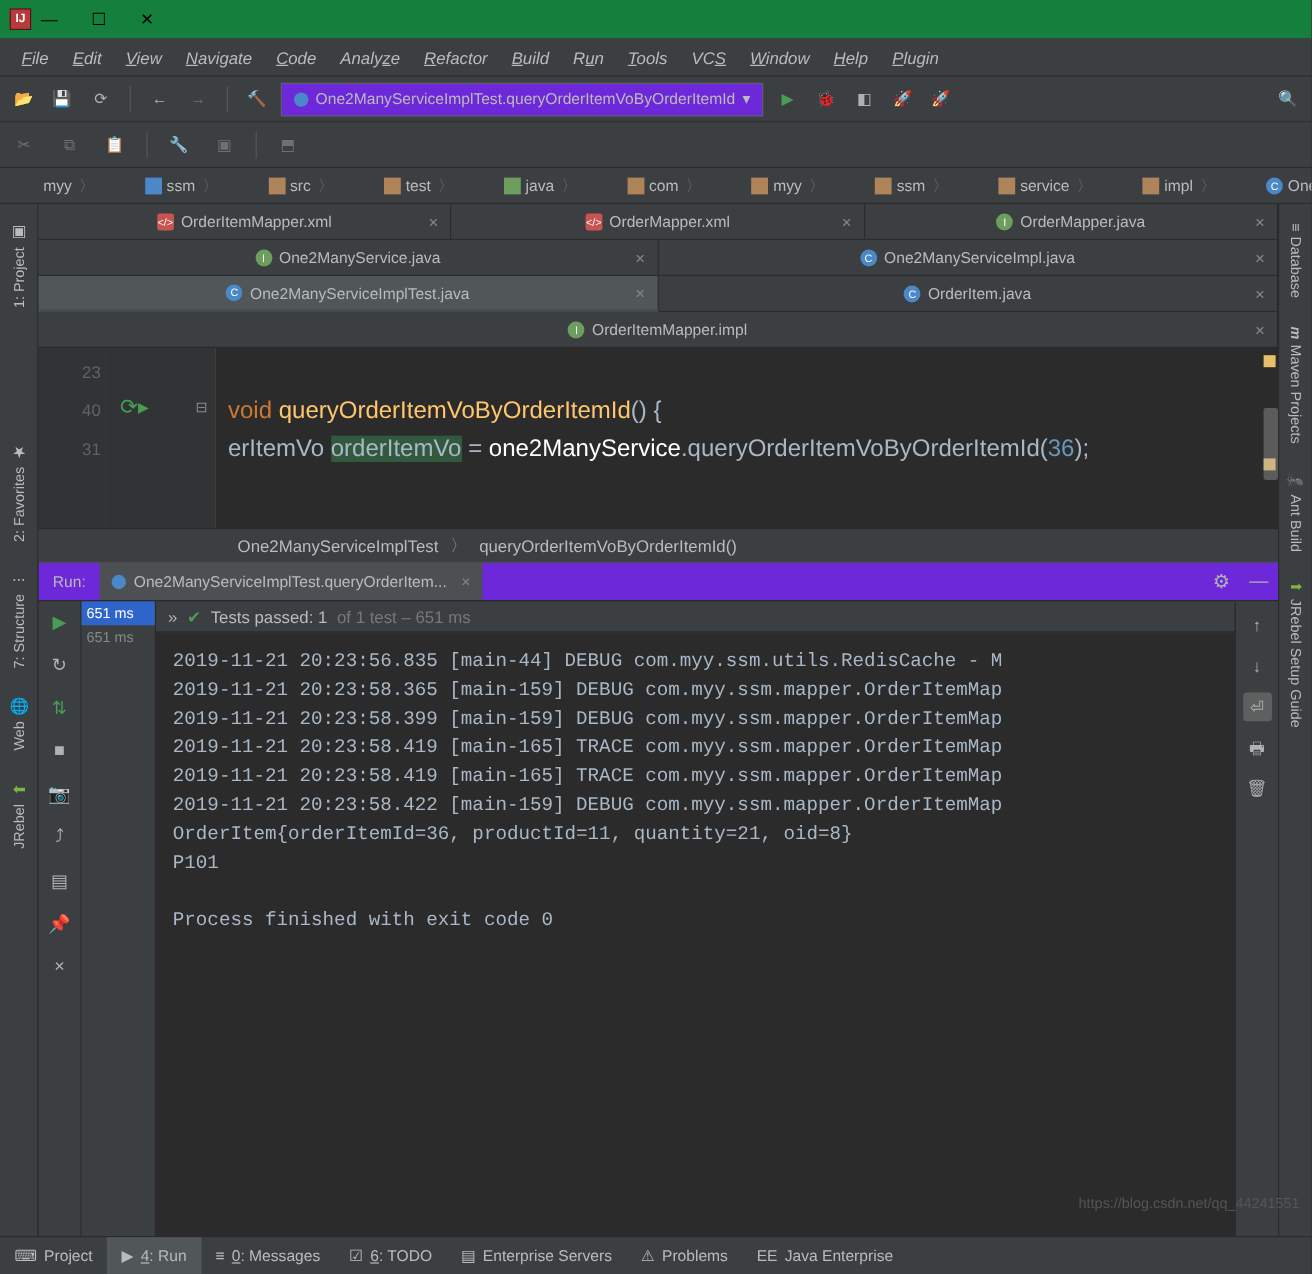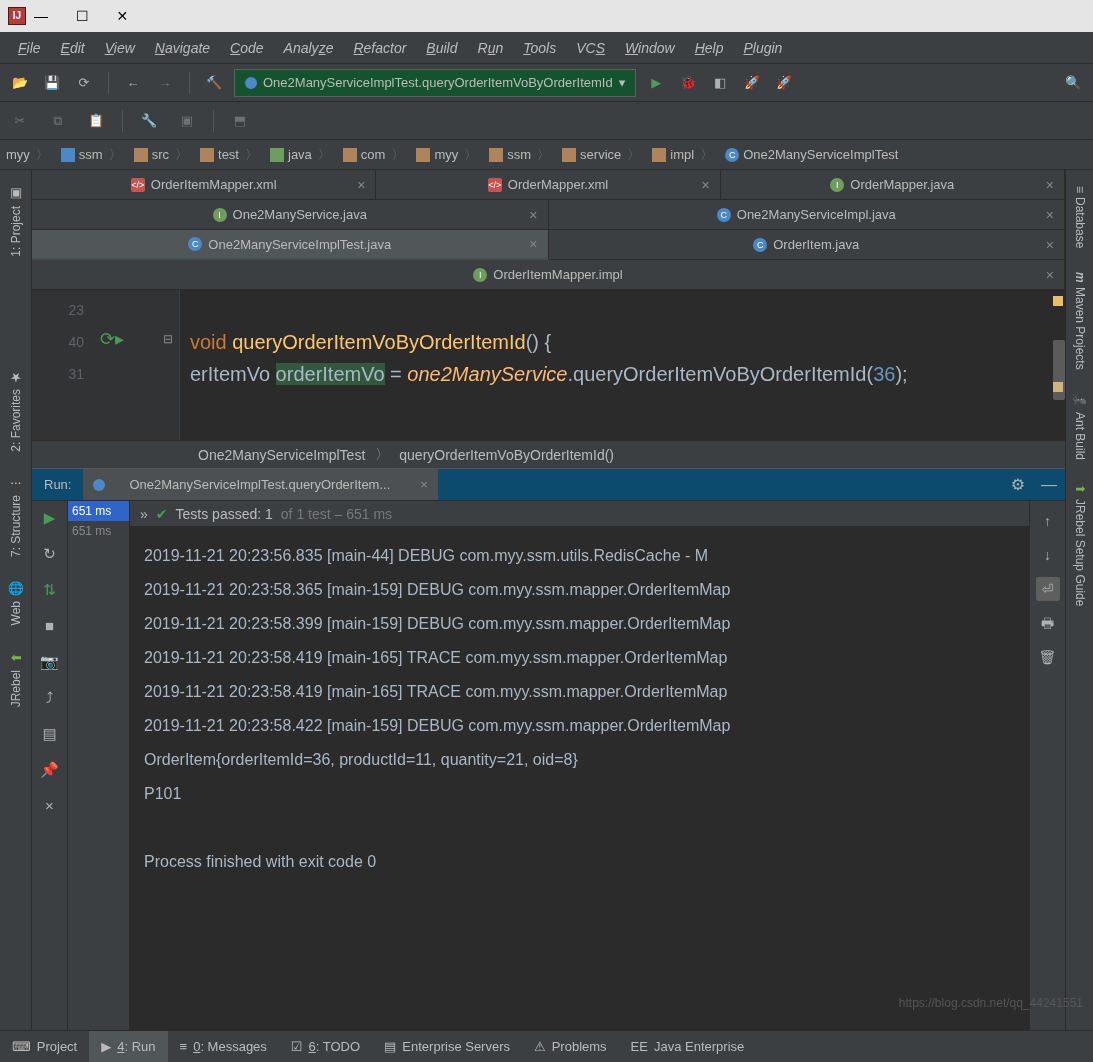--- a/index.html
+++ b/index.html
@@ -1,33 +1,33 @@
 <!DOCTYPE html>
 <html><head>
 <meta charset="utf-8">
 <style>
 * { margin: 0; padding: 0; box-sizing: border-box; font-family: "Segoe UI", sans-serif; }
 body { width: 1093px; height: 1062px; background: #3c3f41; color: #bbbbbb; font-size: 13px; overflow: hidden; }
-.titlebar { height: 32px; background: #e5e5e5; display: flex; align-items: center; padding: 0 8px; color: #000; }
+.titlebar { height: 32px; background: #15803d; display: flex; align-items: center; padding: 0 8px; color: #000; }
 .titlebar .icon { width: 18px; height: 18px; background: #b83b3b; border: 1px solid #4a1a1a; margin-right: 8px; font-size: 10px; color: #fff; text-align: center; line-height: 16px; font-weight: bold; }
 .titlebar .title { flex: 1; font-size: 13px; }
 .titlebar .winbtns { display: flex; gap: 28px; padding-right: 12px; }
 .titlebar .winbtns span { font-size: 14px; cursor: pointer; }
 .menubar { height: 32px; background: #3c3f41; display: flex; align-items: center; padding: 0 8px; border-bottom: 1px solid #2b2b2b; }
 .menubar .item { padding: 4px 10px; cursor: pointer; font-size: 14px; color: #bbbbbb; font-style: italic; }
 .menubar .item u { text-decoration: underline; }
 .toolbar { height: 38px; background: #3c3f41; display: flex; align-items: center; padding: 0 8px; gap: 8px; border-bottom: 1px solid #2b2b2b; }
 .toolbar .tbtn { width: 24px; height: 24px; display: flex; align-items: center; justify-content: center; cursor: pointer; color: #afb1b3; }
 .toolbar .sep { width: 1px; height: 22px; background: #555; margin: 0 4px; }
-.toolbar .runconfig { flex: 0 0 auto; height: 28px; background: #14532d; border: 1px solid #5e6060; display: flex; align-items: center; padding: 0 10px; gap: 6px; cursor: pointer; color: #bbb; font-size: 13px; }
+.toolbar .runconfig { flex: 0 0 auto; height: 28px; background: #6d28d9; border: 1px solid #5e6060; display: flex; align-items: center; padding: 0 10px; gap: 6px; cursor: pointer; color: #bbb; font-size: 13px; }
 .toolbar .spacer { flex: 1; }
 .toolbar2 { height: 38px; background: #3c3f41; display: flex; align-items: center; padding: 0 8px; gap: 14px; border-bottom: 1px solid #2b2b2b; }
 .toolbar2 .tbtn { width: 24px; height: 24px; color: #6e7073; display: flex; align-items: center; justify-content: center; }
 .breadcrumbs { height: 30px; background: #3c3f41; display: flex; align-items: center; padding: 0 0 0 0; border-bottom: 1px solid #2b2b2b; overflow: hidden; }
-.breadcrumbs .crumb { display: flex; align-items: center; padding: 0 6px; height: 100%; position: relative; color: #bbbbbb; font-size: 13px; white-space: nowrap; }
+.breadcrumbs .crumb { display: flex; align-items: center; padding: 0 6px; height: 100%; position: relative; color: #bbbbbb; font-size: 13px; white-space: nowrap; margin-left: 30px; }
 .breadcrumbs .crumb::after { content: "〉"; color: #6e7073; margin-left: 6px; }
 .breadcrumbs .crumb:last-child::after { content: ""; }
 .breadcrumbs .crumb .cicon { width: 14px; height: 14px; margin-right: 4px; }
 .folder { background: #b0845b; }
 .folder-blue { background: #4a88c7; }
 .class-c { background: #4a88c7; border-radius: 50%; font-size: 9px; color: #fff; text-align: center; line-height: 14px; }
 .main { display: flex; height: calc(100% - 32px - 32px - 38px - 38px - 30px - 32px); }
 .leftstrip { width: 32px; background: #3c3f41; border-right: 1px solid #2b2b2b; display: flex; flex-direction: column; align-items: center; padding-top: 8px; gap: 8px; }
 .leftstrip .vtab { writing-mode: vertical-rl; transform: rotate(180deg); padding: 8px 4px; font-size: 12px; color: #bbbbbb; cursor: pointer; display: flex; align-items: center; gap: 4px; }
 .leftstrip .sicon { width: 16px; height: 16px; display: flex; align-items: center; justify-content: center; font-size: 13px; }
@@ -45,49 +45,49 @@
 .ticon.c-blue { background: #4a88c7; }
 .editor { flex: 0 0 auto; background: #2b2b2b; display: flex; height: 150px; position: relative; }
 .gutter { width: 60px; background: #313335; color: #606366; text-align: right; padding: 4px 8px 0 0; font-family: "Consolas", monospace; font-size: 14px; line-height: 32px; }
 .guttericons { width: 88px; background: #313335; border-right: 1px solid #3c3f41; position: relative; }
 .guttericons .runarrow { position: absolute; left: 8px; top: 38px; color: #499c54; font-size: 18px; }
 .guttericons .collapse { position: absolute; right: 6px; top: 42px; color: #888; font-size: 12px; }
 .code { flex: 1; padding: 4px 0 0 10px; font-family: "Consolas", monospace; font-size: 20px; line-height: 32px; white-space: pre; overflow: hidden; }
 .code .kw { color: #cc7832; }
 .code .method { color: #ffc66d; }
 .code .ident { color: #a9b7c6; }
-.code .field { color: #fdba74; font-style: italic; }
+.code .field { color: #ffffff; }
 .code .num { color: #6897bb; }
 .code .highlight { background: #32593d; }
 .editor .marker { position: absolute; right: 2px; top: 6px; width: 10px; height: 10px; background: #e8bf6a; }
 .editor .marker2 { position: absolute; right: 2px; top: 92px; width: 10px; height: 10px; background: #e8bf6a; }
 .editor .scrollthumb { position: absolute; right: 0; top: 50px; width: 12px; height: 60px; background: rgba(166,166,166,0.4); border-radius: 2px; }
 .navpath { height: 28px; background: #3c3f41; display: flex; align-items: center; padding: 0 0 0 166px; font-size: 14px; color: #bbbbbb; border-top: 1px solid #2b2b2b; }
 .navpath .sep { margin: 0 10px; color: #888; }
 .runpanel { flex: 1; display: flex; flex-direction: column; background: #2b2b2b; border-top: 1px solid #555; overflow: hidden; }
-.runheader { height: 32px; background: #0c4a6e; display: flex; align-items: center; border-bottom: 1px solid #2b2b2b; }
+.runheader { height: 32px; background: #6d28d9; display: flex; align-items: center; border-bottom: 1px solid #2b2b2b; }
 .runheader .label { padding: 0 12px; color: #bbbbbb; }
-.runheader .runtab { display: flex; align-items: center; gap: 24px; padding: 0 10px; height: 100%; background: #4c5052; font-size: 13px; }
+.runheader .runtab { display: flex; align-items: center; gap: 6px; padding: 0 10px; height: 100%; background: #4c5052; font-size: 13px; }
 .runheader .runtab .close { margin-left: 6px; color: #888; }
 .runheader .spacer { flex: 1; }
 .runheader .hbtn { padding: 0 8px; color: #afb1b3; font-size: 16px; cursor: pointer; }
 .runbody { flex: 1; display: flex; overflow: hidden; }
 .runleft { width: 36px; background: #3c3f41; border-right: 1px solid #2b2b2b; display: flex; flex-direction: column; align-items: center; padding-top: 8px; gap: 14px; }
 .runleft .rbtn { width: 22px; height: 22px; color: #afb1b3; font-size: 15px; text-align: center; cursor: pointer; }
 .runleft .play { color: #499c54; }
 .testtree { width: 62px; background: #3c3f41; border-right: 1px solid #2b2b2b; display: flex; flex-direction: column; font-size: 12px; }
 .testtree .sel { background: #2f65ca; color: #fff; padding: 3px 4px; }
 .testtree .row { padding: 3px 4px; color: #888; }
 .console { flex: 1; display: flex; flex-direction: column; overflow: hidden; }
 .testbar { height: 26px; display: flex; align-items: center; padding: 0 10px; background: #3c3f41; border-bottom: 1px solid #2b2b2b; font-size: 14px; gap: 8px; }
 .testbar .chev { color: #afb1b3; }
 .testbar .ok { color: #499c54; }
 .testbar .passed { color: #bbbbbb; }
 .testbar .dim { color: #787878; }
-.consoleout { flex: 1; padding: 12px 14px; font-family: Liberation Sans, sans-serif; font-size: 16px; line-height: 34px; color: #a9b7c6; white-space: pre; overflow: hidden; position: relative; }
+.consoleout { flex: 1; padding: 12px 14px; font-family: Liberation Mono, monospace; font-size: 16px; line-height: 24px; color: #a9b7c6; white-space: pre; overflow: hidden; position: relative; }
 .consolectrls { width: 36px; background: #3c3f41; border-left: 1px solid #2b2b2b; display: flex; flex-direction: column; align-items: center; padding-top: 8px; gap: 10px; }
 .consolectrls .cbtn { width: 24px; height: 24px; color: #afb1b3; font-size: 14px; text-align: center; line-height: 24px; cursor: pointer; }
 .consolectrls .cbtn.hl { background: #5e6060; border-radius: 3px; }
 .bottombar { height: 32px; background: #3c3f41; border-top: 1px solid #2b2b2b; display: flex; align-items: center; font-size: 13px; }
 .bottombar .btab { display: flex; align-items: center; gap: 6px; padding: 0 12px; height: 100%; cursor: pointer; color: #bbbbbb; }
 .bottombar .btab.active { background: #515658; }
 .watermark { position: absolute; right: 10px; bottom: 52px; color: #555; font-size: 12px; }
 </style>
 </head>
 <body>

